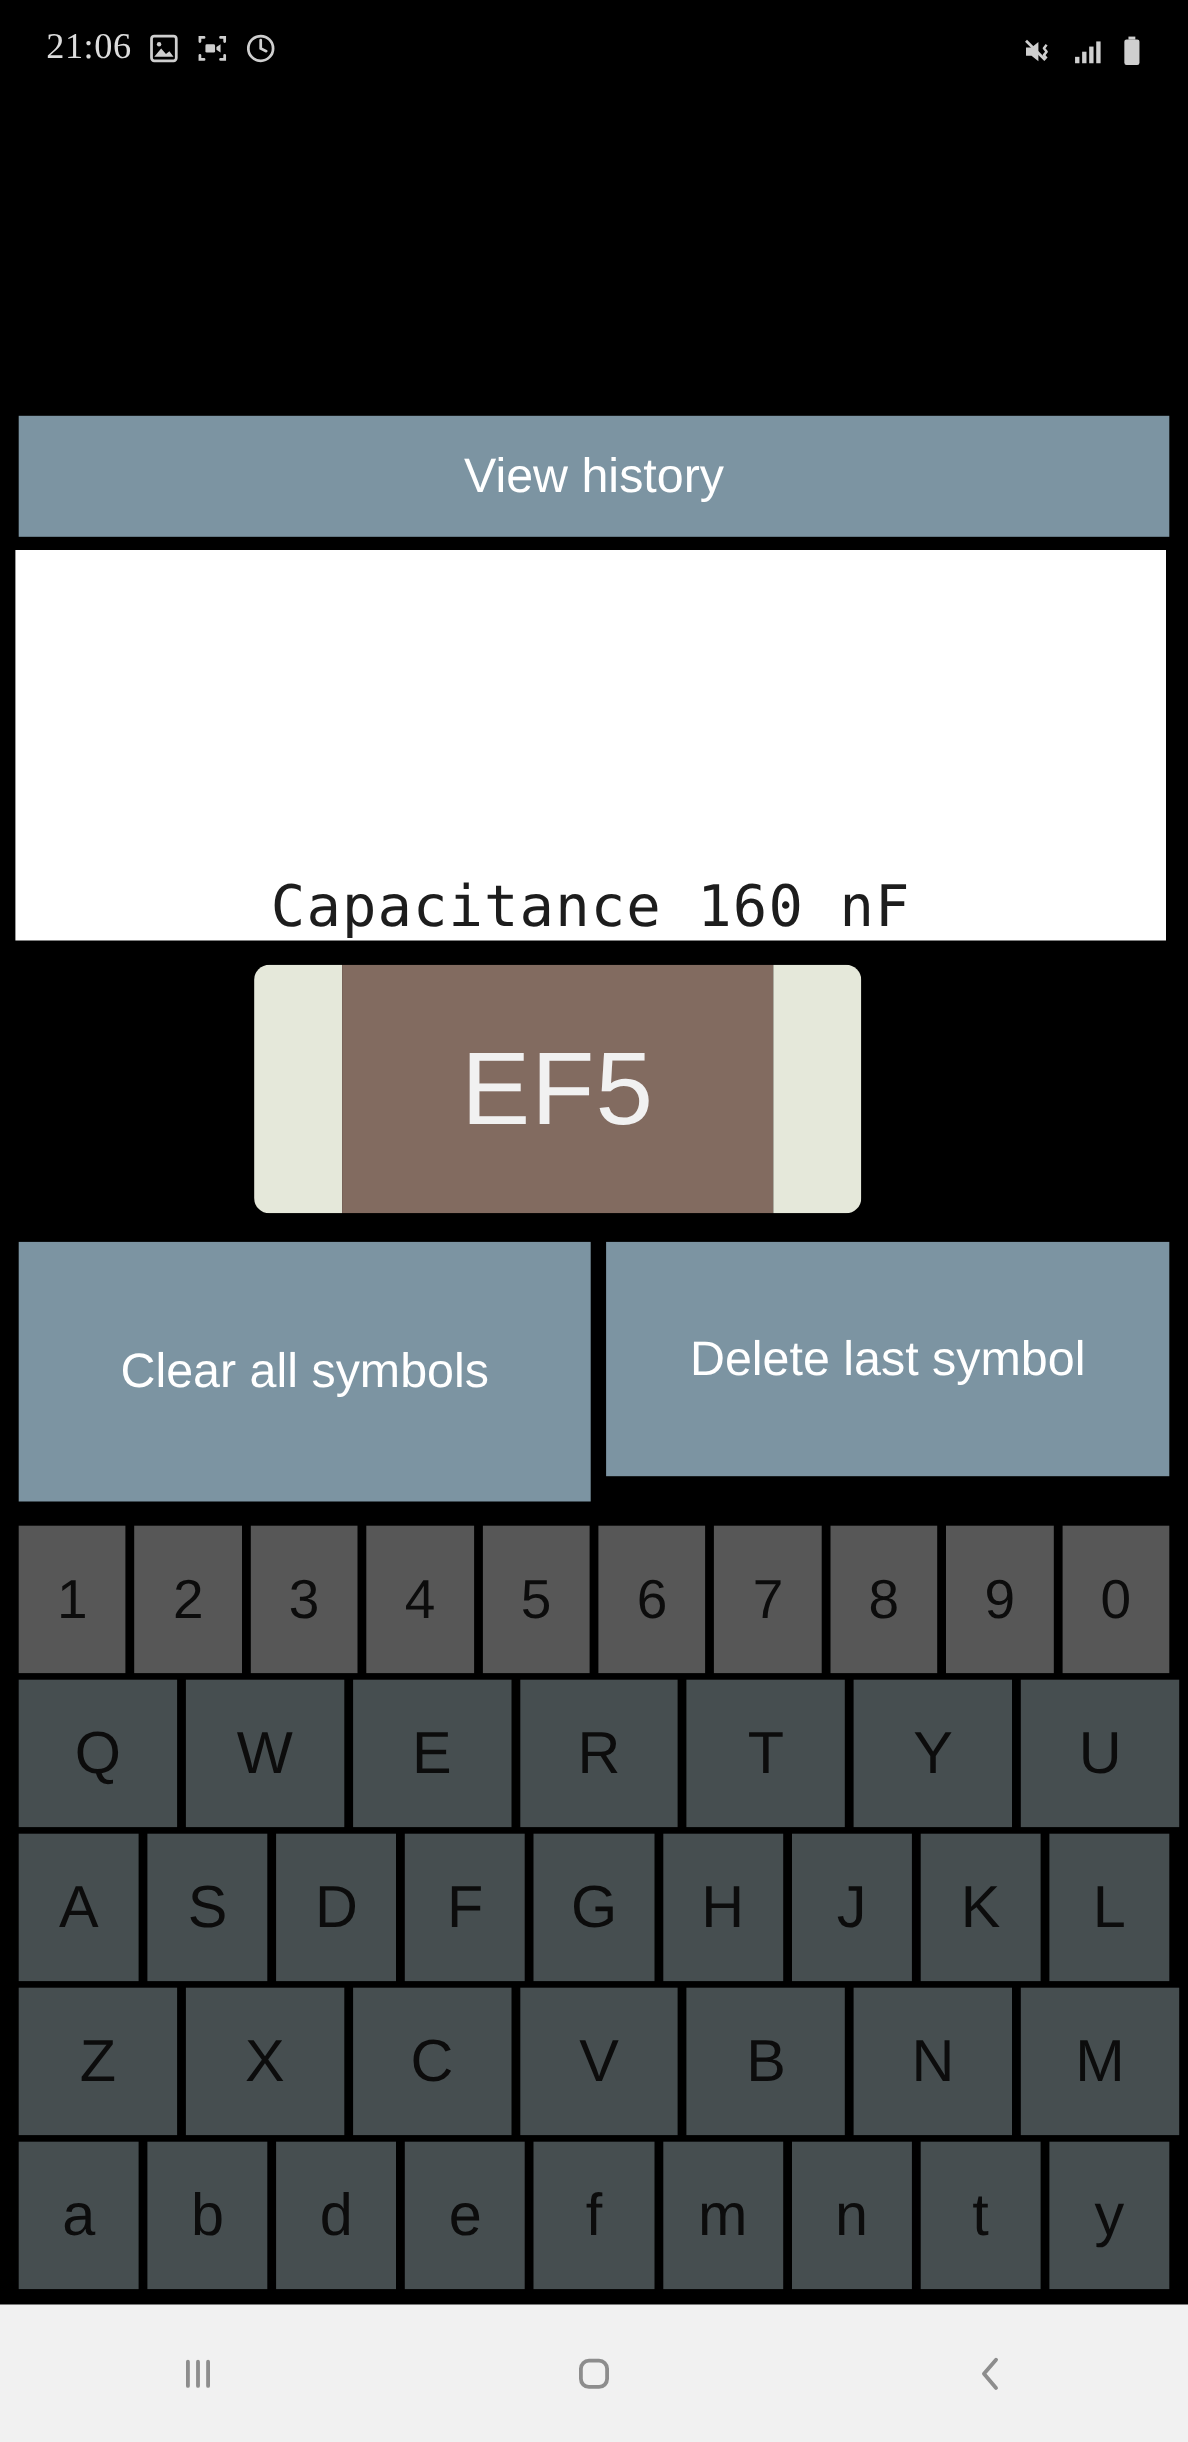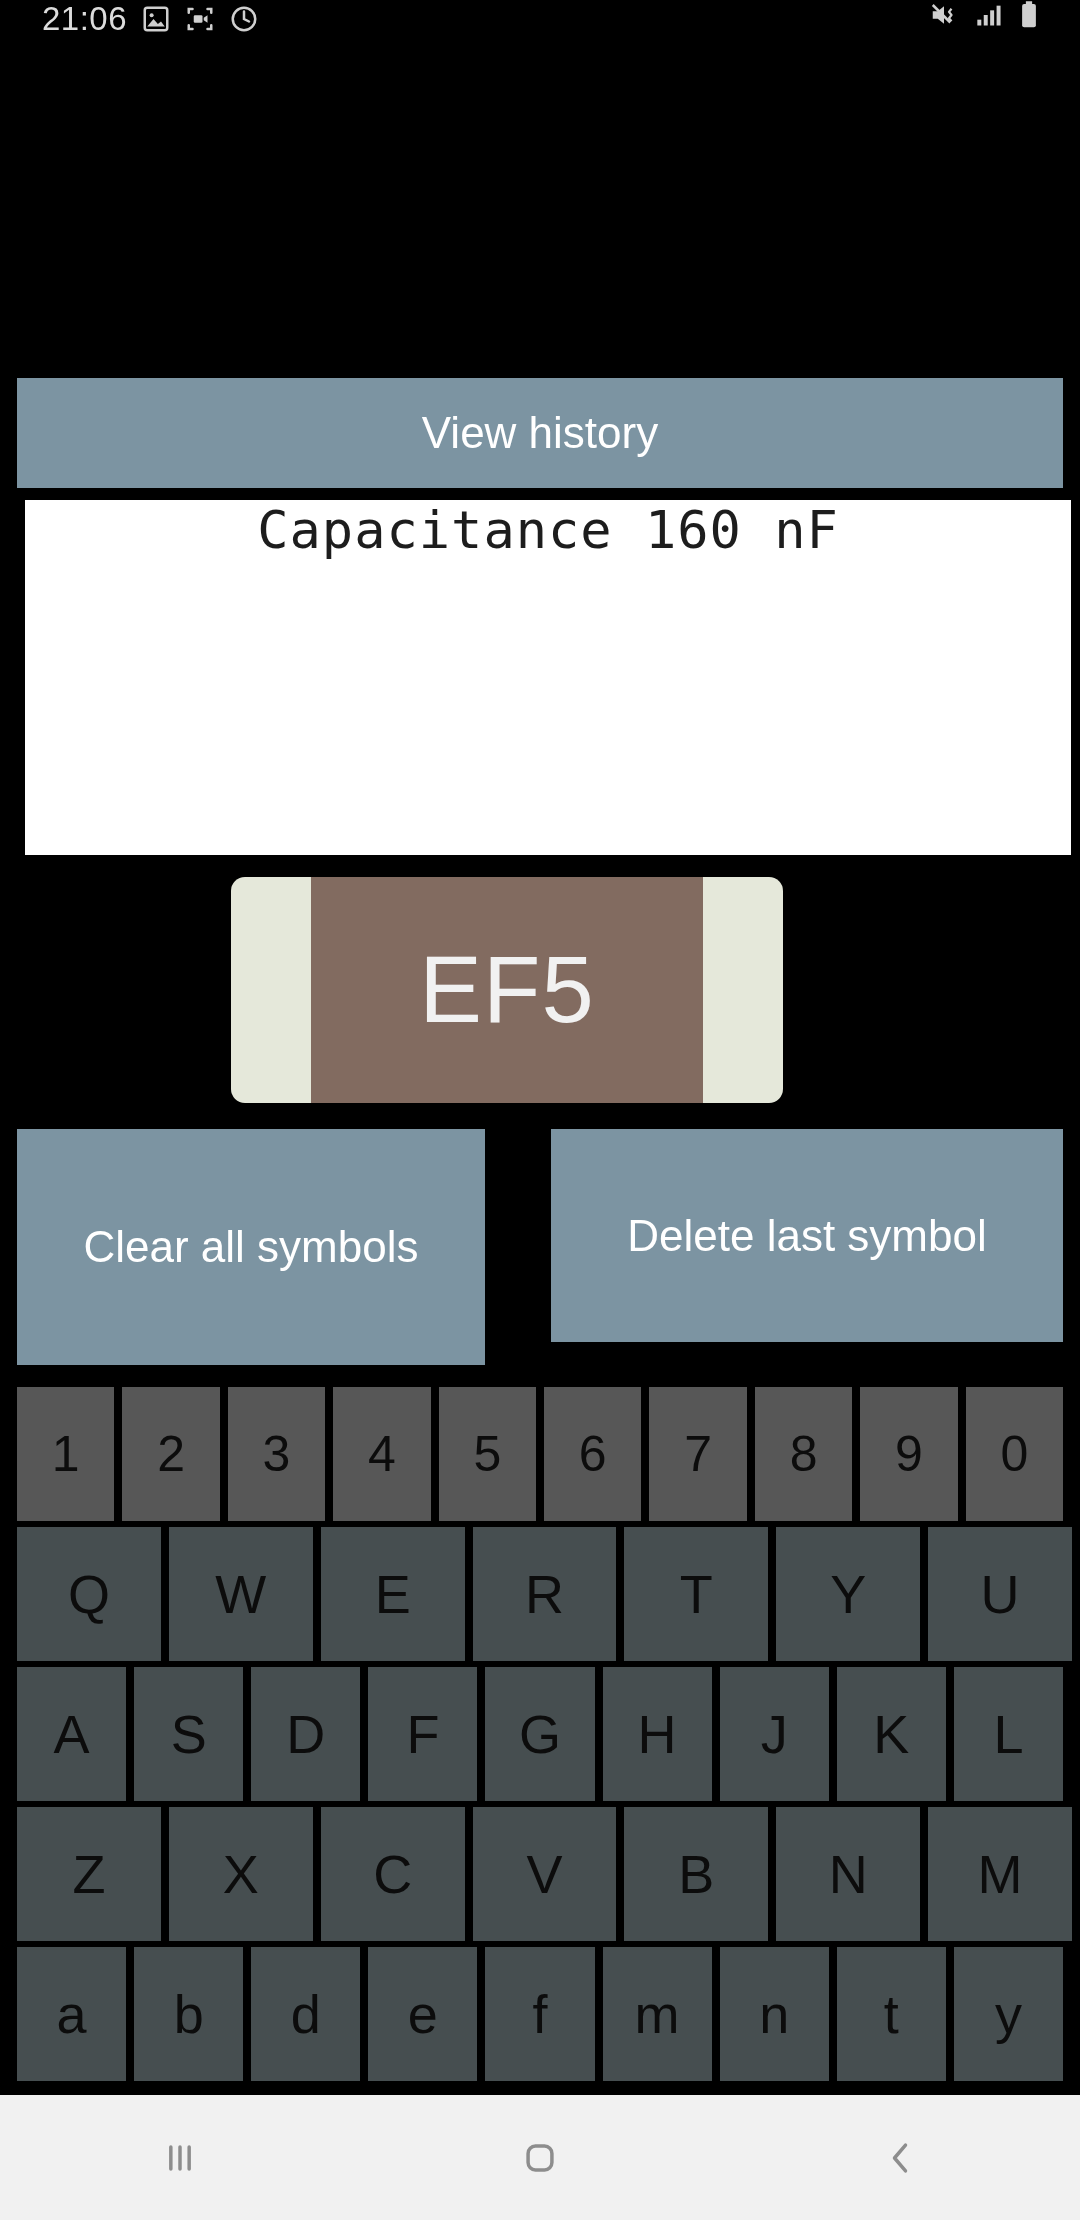--- a/index.html
+++ b/index.html
@@ -8,21 +8,21 @@
     background: #000;
     font-family: "Liberation Sans", sans-serif;
     overflow: hidden;
   }
   #screen { position: relative; width: 1080px; height: 2220px; background: #000; }
 
   
   .statusbar {
     position: absolute; top: 0; left: 0; width: 1080px; height: 62px;
     background: #000; color: #d6d6d6;
-    display: flex; align-items: flex-start;
+    display: flex; align-items: flex-end; font-family: Liberation Serif, serif;
   }
   .sb-left { display: flex; align-items: center; margin-left: 42px; gap: 14px; }
   .sb-clock { font-size: 33px; letter-spacing: 0.5px; color: #dcdcdc; }
   .sb-right { position: absolute; right: 40px; display: flex; align-items: center; gap: 14px; }
   .sb-icon { display: inline-flex; align-items: center; justify-content: center; }
 
   
   .slate-btn {
     background: #7c94a2; color: #ffffff;
     display: flex; align-items: center; justify-content: center;
@@ -30,24 +30,24 @@
     user-select: none;
   }
   #view-history {
     position: absolute; left: 17px; top: 378px;
     width: 1046px; height: 110px;
     font-size: 44px;
   }
 
   
   #readout {
-    position: absolute; left: 25px; top: 500px;
+    position: absolute; left: 14px; top: 500px;
     width: 1046px; height: 355px;
     background: #ffffff;
-    display: flex; align-items: flex-start; justify-content: center;
+    display: flex; align-items: flex-end; justify-content: center;
   }
   #readout-text {
     font-family: "DejaVu Sans Mono", "Liberation Mono", monospace;
     font-size: 52px; color: #1d1d1d; letter-spacing: 1px; white-space: pre;
   }
 
   
   #cap-wrap {
     position: absolute; left: 231px; top: 877px;
     width: 552px; height: 226px;
@@ -57,21 +57,21 @@
   .cap-term { width: 80px; height: 100%; background: #e5e8da; flex: 0 0 auto; }
   .cap-body {
     flex: 1 1 auto; background: #826b60;
     display: flex; align-items: center; justify-content: center;
   }
   #cap-label { color: #f1f1f1; font-size: 94px; letter-spacing: 1px; line-height: 1; }
 
   
   #clear-btn {
     position: absolute; left: 17px; top: 1129px;
-    width: 468px; height: 236px; font-size: 44px;
+    width: 520px; height: 236px; font-size: 44px;
   }
   #delete-btn {
     position: absolute; left: 551px; top: 1129px;
     width: 512px; height: 213px; font-size: 44px; padding: 0 16px;
   }
 
   
   #keyboard {
     position: absolute; left: 0; top: 1387px;
     width: 1080px; height: 700px;

